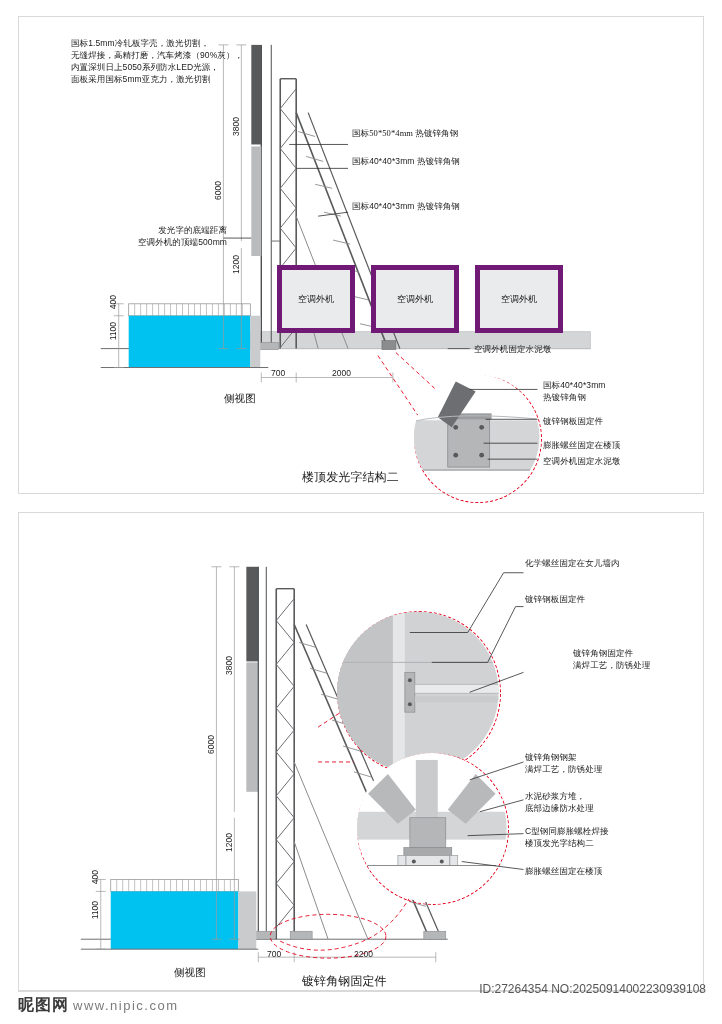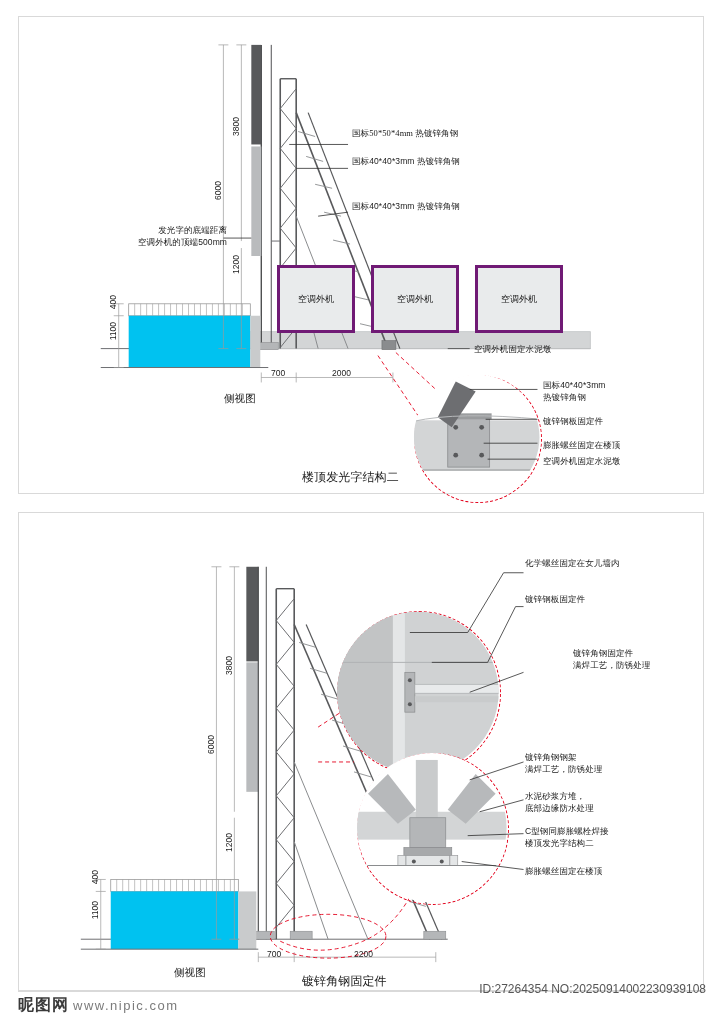--- a/index.html
+++ b/index.html
@@ -39,21 +39,21 @@
     font-size: 8.5px;
     color: #222;
   }
   .dim.vert {
     writing-mode: vertical-rl;
     text-orientation: mixed;
     transform: rotate(180deg);
   }
   .ac-box {
     position: absolute;
-    border: 3px solid #701a75;
+    border: 5px solid #701a75;
     background: #e9ebec;
     box-sizing: border-box;
     display: flex;
     align-items: center;
     justify-content: center;
     font-size: 9px;
     color: #222;
   }
   .redcircle {
     position: absolute;
@@ -253,20 +253,24 @@
   <div class="ac-box" style="left:258px; top:248px; width:78px; height:68px;">
     <span>空调外机</span>
   </div>
   <div class="ac-box" style="left:352px; top:248px; width:88px; height:68px;">
     <span>空调外机</span>
   </div>
   <div class="ac-box" style="left:456px; top:248px; width:88px; height:68px;">
     <span>空调外机</span>
   </div>
 
+  <div class="lbl" style="left:52px; top:20px; width:175px;">国标1.5mm冷轧板字壳，激光切割，
+无缝焊接，高精打磨，汽车烤漆（90%灰），
+内置深圳日上5050系列防水LED光源，
+面板采用国标5mm亚克力，激光切割</div>
 
   <div class="lbl" style="left:333px; top:110px;font-family:Liberation Serif, serif;">国标50*50*4mm 热镀锌角钢</div>
   <div class="lbl" style="left:333px; top:138px;">国标40*40*3mm 热镀锌角钢</div>
   <div class="lbl" style="left:333px; top:183px;">国标40*40*3mm 热镀锌角钢</div>
   <div class="lbl" style="left:88px; top:207px; width:120px;text-align:right;">发光字的底端距离
 空调外机的顶端500mm</div>
   <div class="lbl" style="left:455px; top:326px;">空调外机固定水泥墩</div>
 
   <div class="lbl" style="left:524px; top:362px; width:120px;">国标40*40*3mm
 热镀锌角钢</div>

